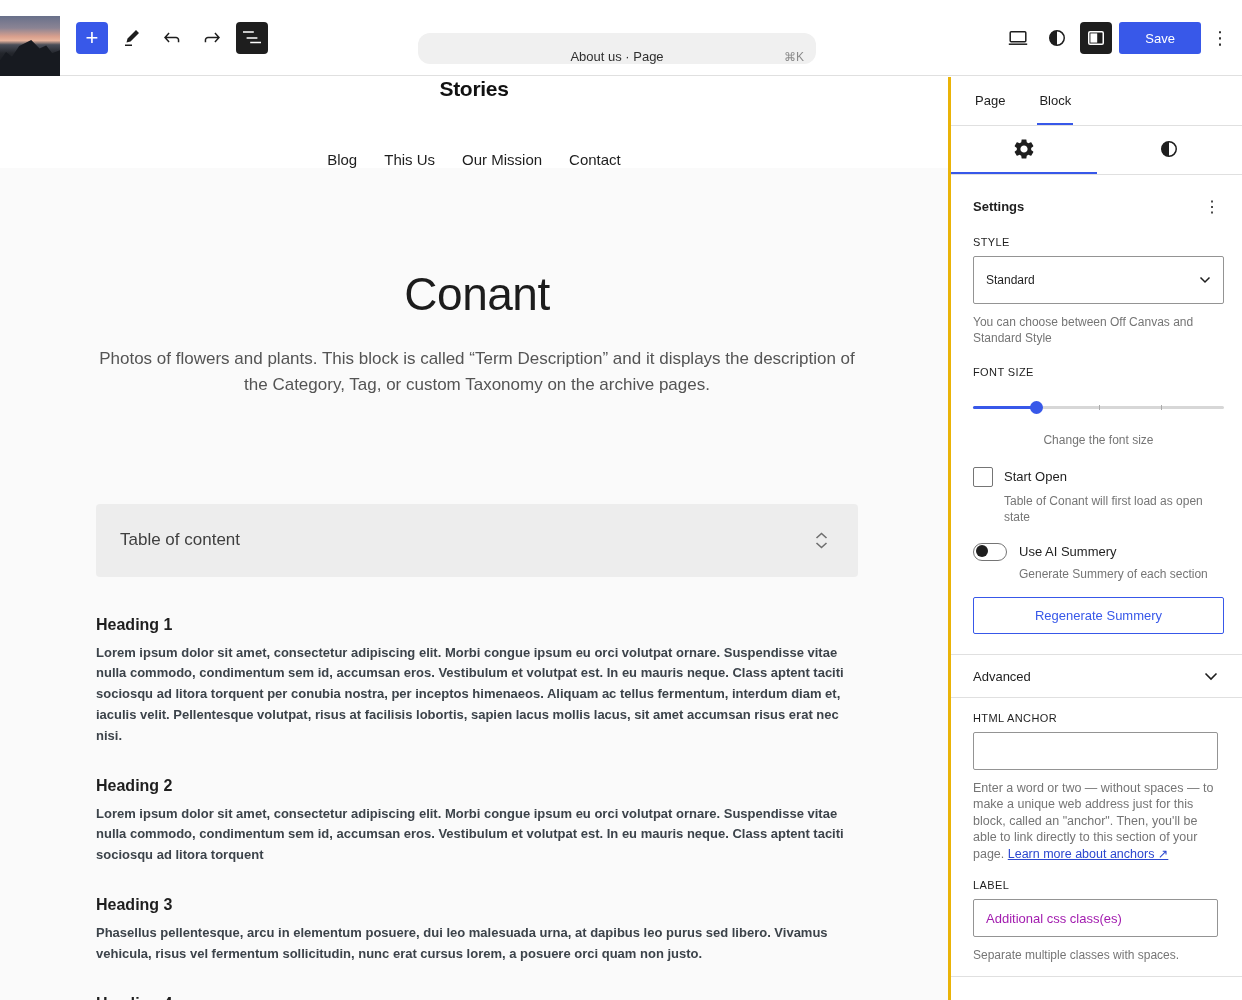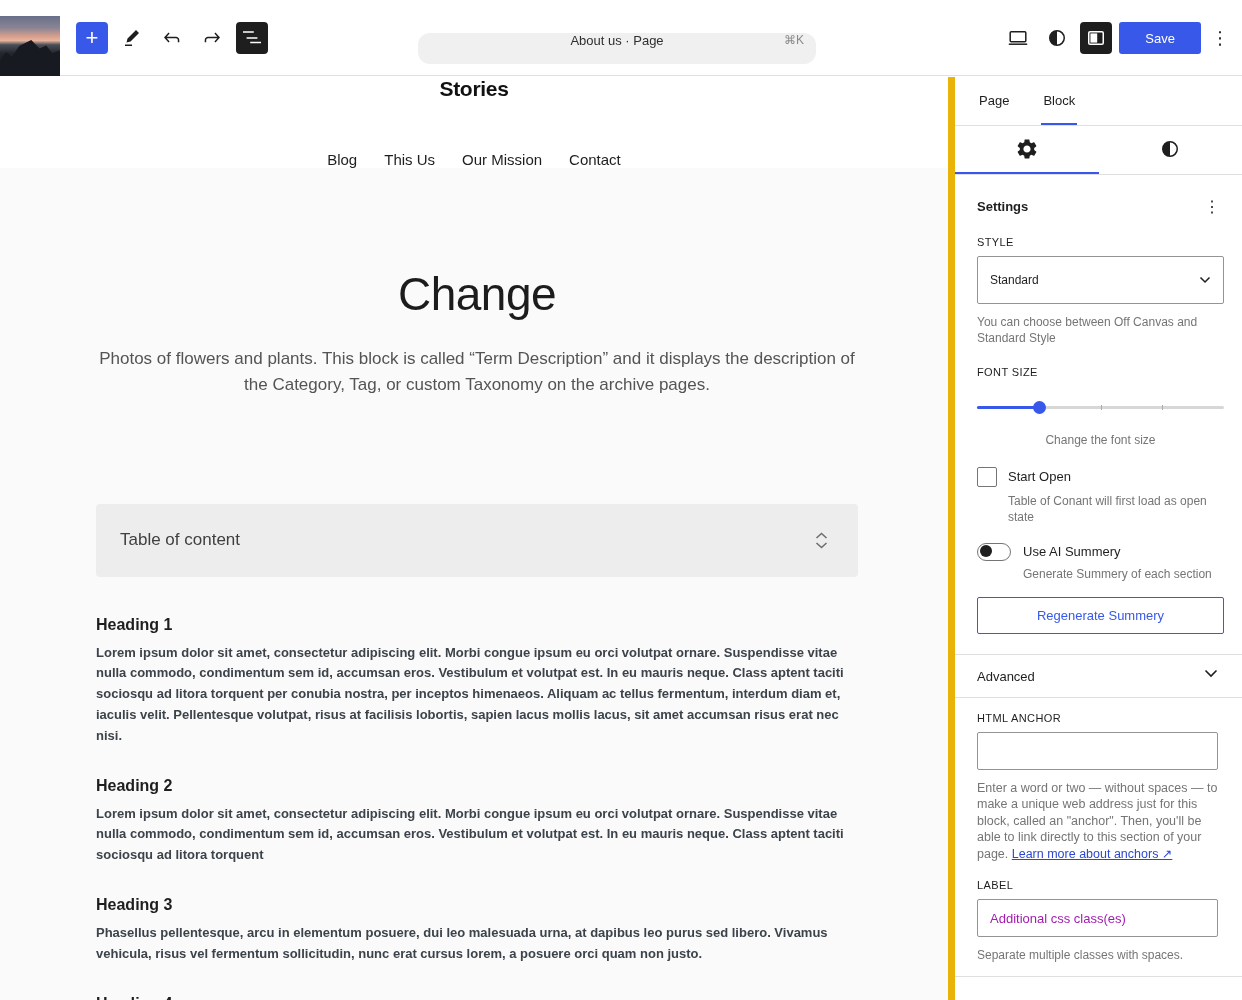--- a/index.html
+++ b/index.html
@@ -14,21 +14,21 @@
     overflow:hidden; cursor:pointer;
     background:linear-gradient(180deg,#68708a 0%,#8b8494 20%,#d89f8d 34%,#e8b49d 41%,#4a4e58 48%,#23262c 62%,#0f1114 100%); }
   .site-icon .mountain { position:absolute; inset:0; background:#171a20;
     clip-path:polygon(0 100%,0 74%,10% 60%,20% 68%,32% 50%,52% 40%,66% 54%,77% 49%,87% 62%,100% 57%,100% 100%); }
   .tool-row { position:absolute; left:76px; top:22px; display:flex; align-items:center; gap:8px; }
   .tbtn { width:32px; height:32px; display:flex; align-items:center; justify-content:center;
     border:none; background:transparent; border-radius:4px; cursor:pointer; }
   .tbtn.primary { background:#3858e9; color:#fff; font-size:22px; font-weight:400; line-height:1; }
   .tbtn.dark { background:#1e1e1e; }
   .cmdbar { position:absolute; left:418px; top:33px; width:398px; height:31px;
-    background:#f0f0f0; border-radius:12px; display:flex; align-items:flex-start;
+    background:#f0f0f0; border-radius:12px; display:flex; align-items:flex-end;
     justify-content:center; cursor:pointer; }
   .cmdbar .cmd-title { font-size:13px; color:#2f2f2f; }
   .cmdbar .cmd-kbd { position:absolute; right:12px; font-size:12px; color:#8a8a8a; }
   .right-row { position:absolute; right:10px; top:22px; display:flex; align-items:center; gap:7px; }
   .save-btn { height:32px; padding:0 26px; background:#3858e9; color:#fff; border:none;
     border-radius:3px; font-size:13px; font-family:inherit; cursor:pointer; }
   .kebab { font-size:18px; color:#1e1e1e; letter-spacing:0; width:24px; text-align:center; cursor:pointer; }
 
   
   .canvas { position:absolute; left:0; top:77px; width:948px; height:923px; background:#fafafa; }
@@ -45,21 +45,21 @@
   .toc-box { margin-top:105px; width:762px; height:73px; background:#ededed; border-radius:4px;
     display:flex; align-items:center; justify-content:space-between; padding:0 30px 0 24px; cursor:pointer; }
   .toc-label { font-size:17px; color:#3f3f3f; }
   .toc-chevrons { display:flex; flex-direction:column; gap:3px; align-items:center; }
   .section-h { margin-top:30px; font-size:16px; font-weight:700; color:#1e1e1e; }
   .section-h.first { margin-top:39px; }
   .section-p { margin-top:9px; width:758px; font-size:13px; line-height:1.6; color:#3c434a;font-weight:bold; }
 
   
   .sidebar { position:absolute; left:948px; top:77px; width:294px; height:923px;
-    background:#fff; border-left:7px solid #eab308; }
+    background:#fff; border-left:3px solid #eab308; }
   .sb-tabs { height:49px; border-bottom:1px solid #e0e0e0; display:flex; align-items:stretch;
     padding-left:22px; gap:30px; }
   .sb-tab { display:flex; align-items:center; font-size:13px; color:#1e1e1e; cursor:pointer;
     border-bottom:2px solid transparent; padding:0 2px; }
   .sb-tab.active { font-weight:500; border-bottom-color:#3858e9; }
   .icon-tabs { height:49px; border-bottom:1px solid #e0e0e0; display:flex; }
   .icon-tab { flex:1; display:flex; align-items:center; justify-content:center; cursor:pointer;
     border-bottom:2px solid transparent; }
   .icon-tab.active { border-bottom-color:#3858e9; }
   .panel { padding:16px 18px 20px 22px; }
@@ -85,21 +85,21 @@
   .toggle-row { margin-top:18px; display:flex; align-items:center; gap:12px; }
   .toggle { position:relative; width:34px; height:18px; border:1.5px solid #757575;
     border-radius:10px; background:#fff; cursor:pointer; }
   .toggle .knob { position:absolute; left:2px; top:1.5px; width:12px; height:12px;
     background:#1e1e1e; border-radius:50%; }
   .toggle-row label { font-size:13px; color:#1e1e1e; cursor:pointer; }
   .toggle-help { margin:6px 0 0 46px; font-size:12px; color:#757575; }
   .outline-btn { margin-top:16px; width:100%; height:37px; background:#fff; border:1px solid #3858e9;
     border-radius:2px; color:#3858e9; font-size:13px; font-family:inherit; cursor:pointer; }
   .divider { border-top:1px solid #e0e0e0; }
-  .adv-head { display:flex; align-items:flex-start; justify-content:space-between;
+  .adv-head { display:flex; align-items:center; justify-content:space-between;
     padding:14px 24px 13px 22px; cursor:pointer;gap:47px; }
   .adv-title { font-size:13px; color:#1e1e1e; }
   .adv-body { padding:14px 24px 0 22px; }
   .text-input { margin-top:8px; width:100%; height:38px; border:1px solid #949494; border-radius:2px;
     padding:0 12px; font-size:13px; color:#a21caf; background:#fff; font-family:inherit; }
   .anchor-help { margin-top:10px; font-size:12.5px; line-height:1.32; color:#757575; }
   .anchor-help a { color:#2c47cf; }
   .sb-bottom { margin-top:12px; border-top:1px solid #e0e0e0; height:50px; background:#fff; }
   svg { display:block; }
 </style>
@@ -186,21 +186,21 @@
       <div class="brand">Stories</div>
       <div class="nav">
         <a>Blog</a>
         <a>This Us</a>
         <a>Our Mission</a>
         <a>Contact</a>
       </div>
     </div>
 
     <div class="page-body">
-      <h1 class="page-title">Change</h1>
+      <h1 class="page-title">Conant</h1>
       <p class="page-desc">Photos of flowers and plants. This block is called “Term Description” and it displays the description of the Category, Tag, or custom Taxonomy on the archive pages.</p>
 
       <div class="toc-box">
         <span class="toc-label">Table of content</span>
         <span class="toc-chevrons">
           <svg width="13" height="7" viewBox="0 0 13 7">
               <path d="M1.5 6 6.5 1.5 11.5 6" fill="none" stroke="#6f6f6f" stroke-width="1.6"></path>
             </svg>
           <svg width="13" height="7" viewBox="0 0 13 7">
               <path d="M1.5 1 6.5 5.5 11.5 1" fill="none" stroke="#6f6f6f" stroke-width="1.6"></path>

